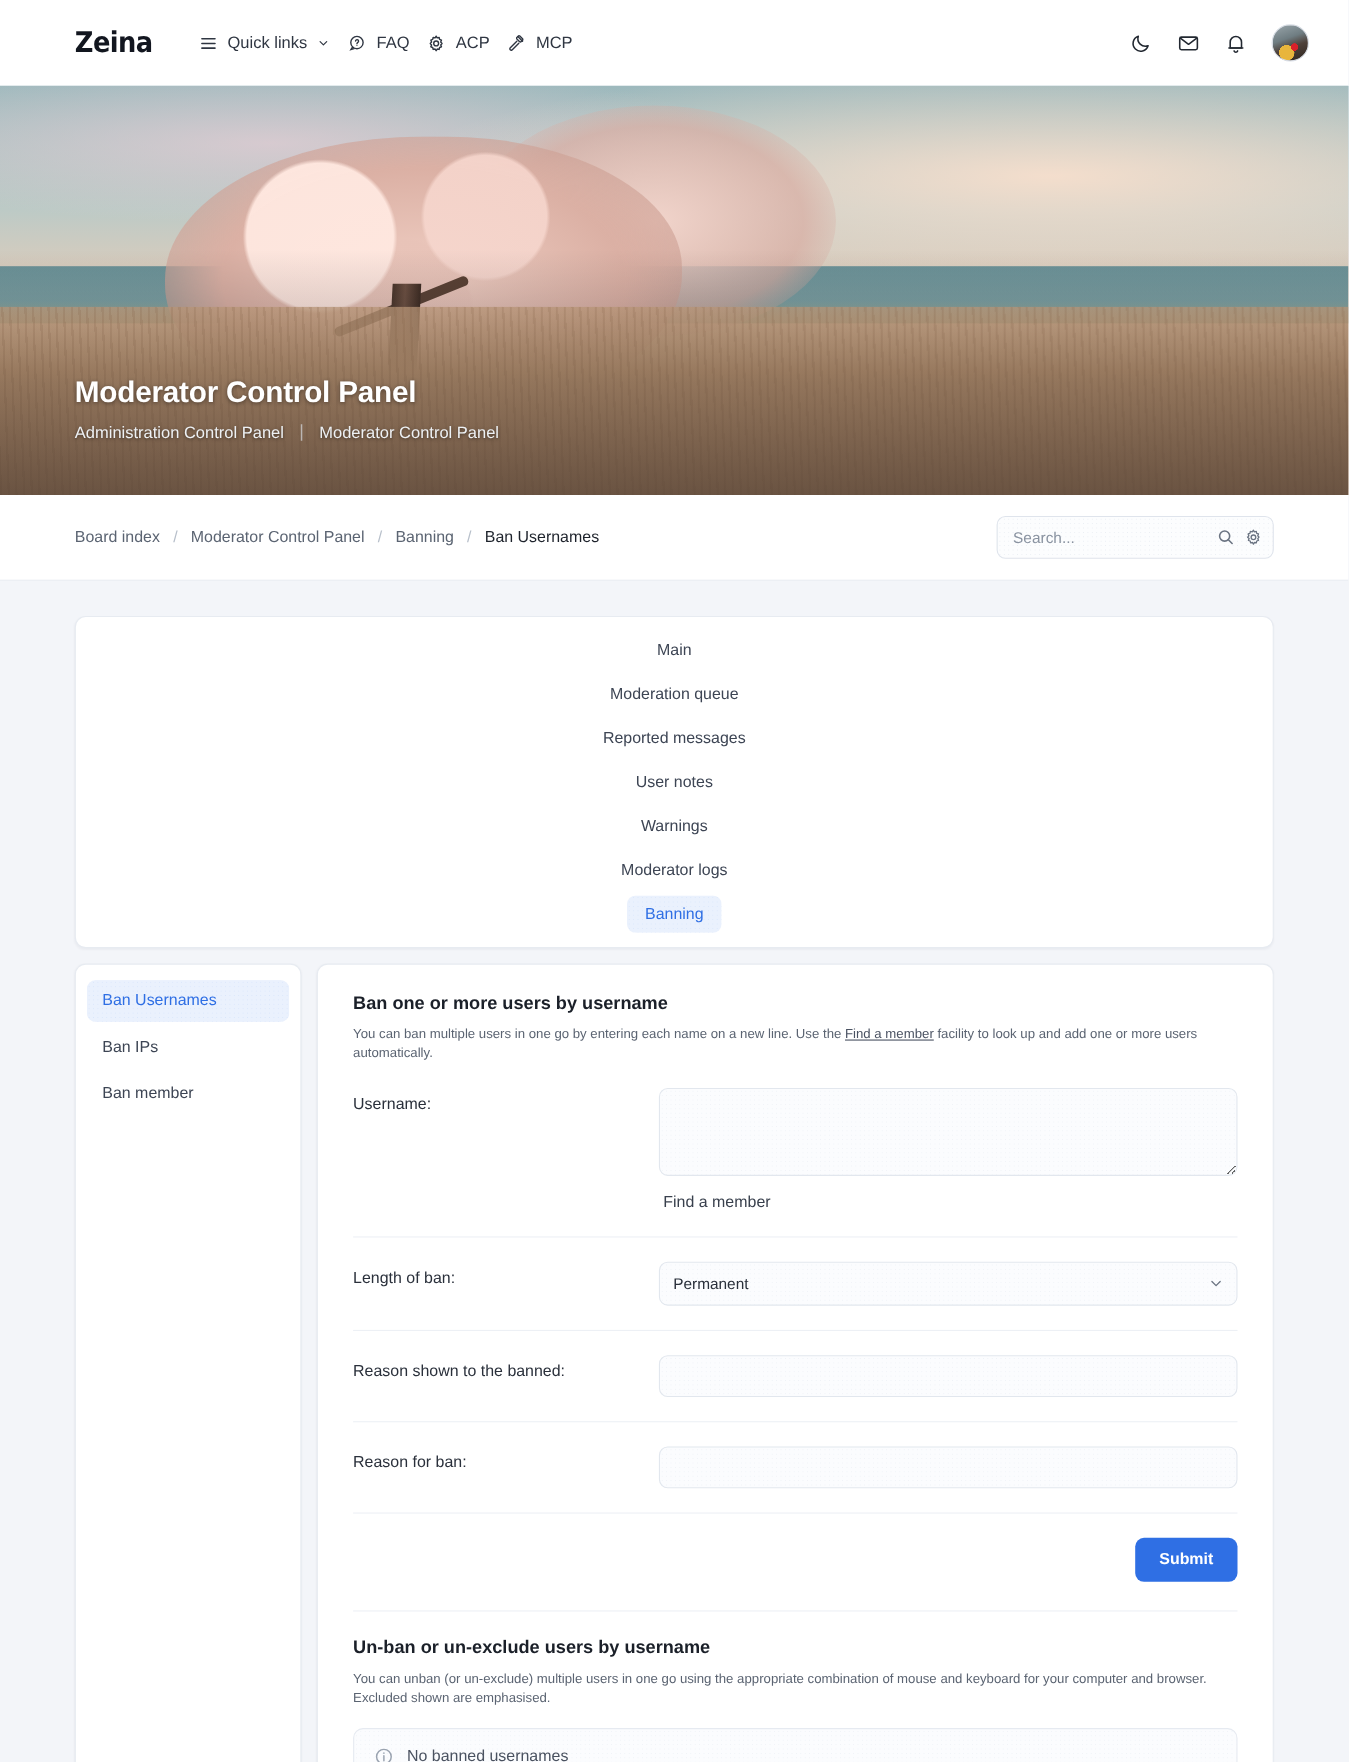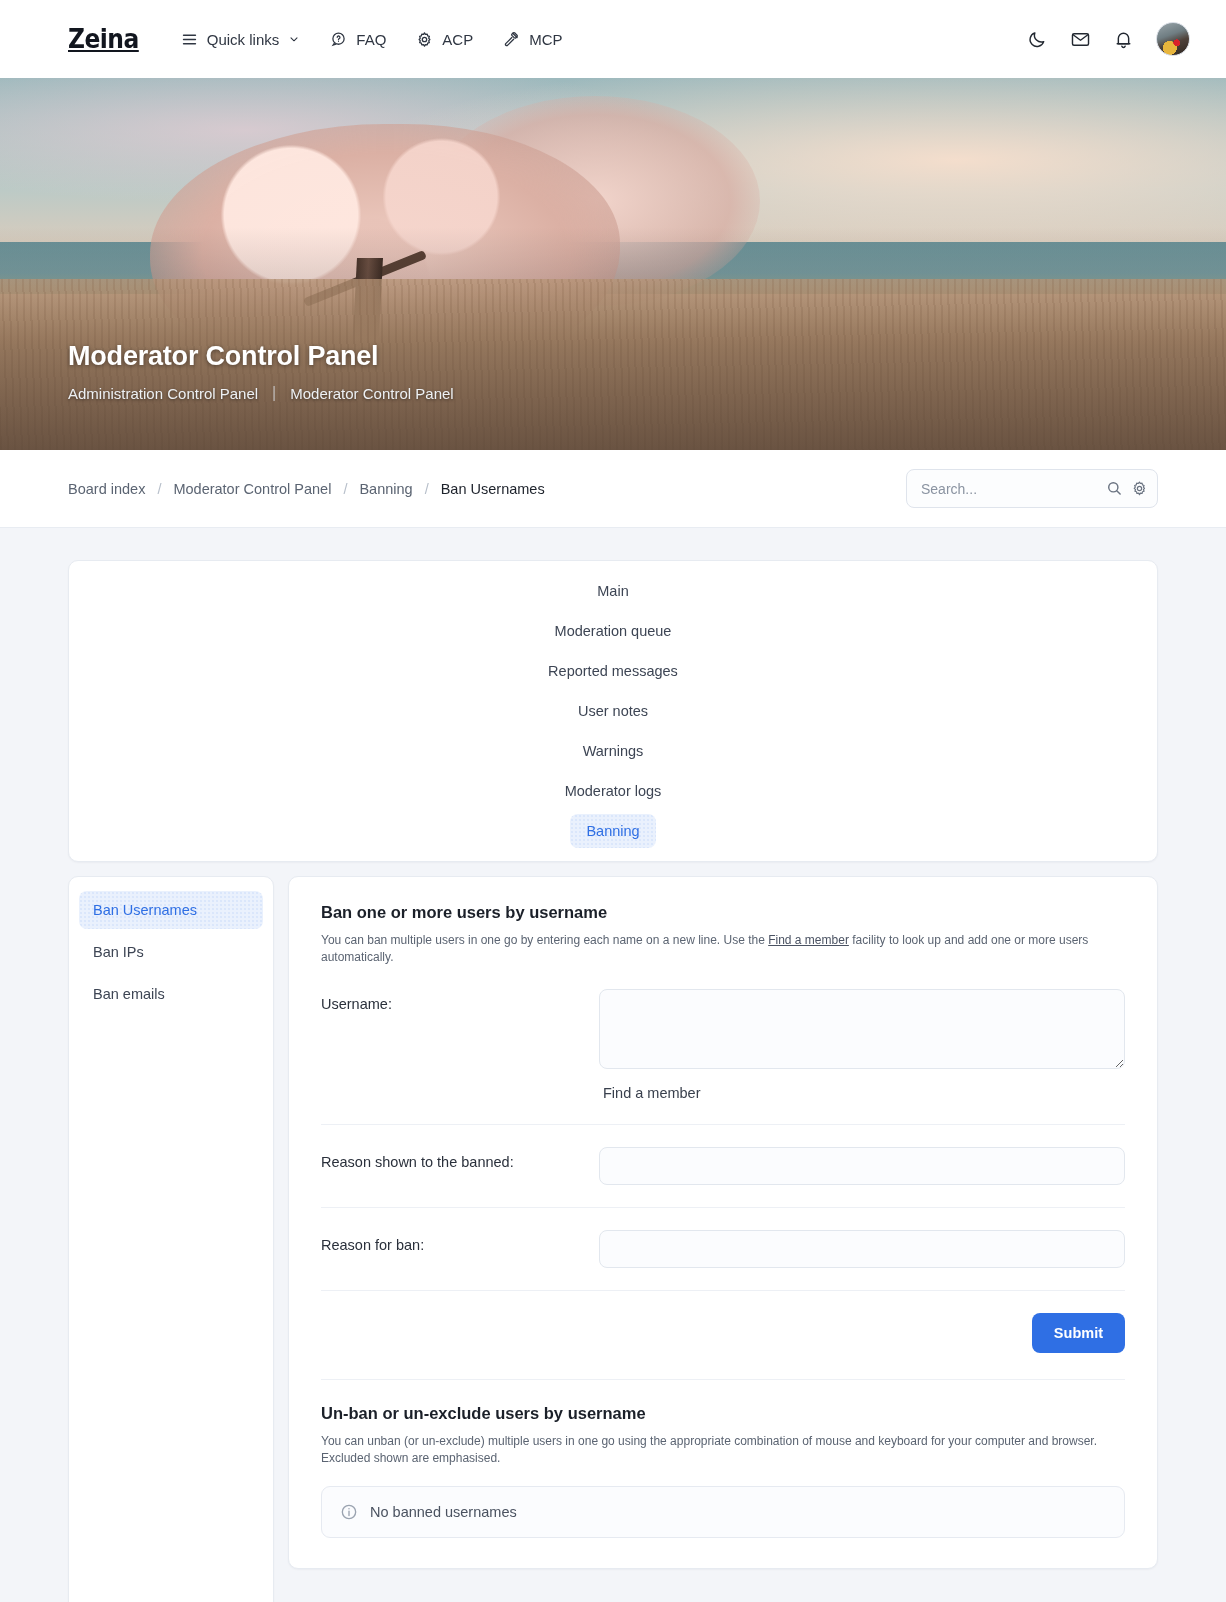--- a/index.html
+++ b/index.html
@@ -14,23 +14,22 @@
 
   
   .topnav {
     height: 78px; background: #ffffff; display: flex; align-items: center;
     padding: 0 24px 0 0;
   }
   .brand {
     font-size: 26px; font-weight: bold; letter-spacing: -0.5px;
     color: #12161f; margin-left: 68px; font-family: "DejaVu Sans", sans-serif;
     font-stretch: condensed;
-    text-decoration: underline;
-  }
-  .nav-items { display: flex; align-items: center; margin-left: 42px; gap: 30px; }
+  }
+  .nav-items { display: flex; align-items: center; margin-left: 42px; gap: 16px; }
   .nav-link {
     display: flex; align-items: center; gap: 9px;
     font-size: 15px; color: #2f3642; cursor: pointer; text-decoration: none;
   }
   .nav-link .lbl { white-space: nowrap; }
   .icon { display: inline-flex; align-items: center; justify-content: center; }
   .spacer { flex: 1; }
   .right-icons { display: flex; align-items: center; gap: 22px; margin-right: 12px; }
   .avatar {
     width: 34px; height: 34px; border-radius: 50%;
@@ -370,38 +369,53 @@
         <a class="tab">Moderator logs</a>
         <a class="tab active">Banning</a>
       </div>
     </div>
 
     <div class="columns">
 
       <div class="card sidecard">
         <a class="side-item active">Ban Usernames</a>
         <a class="side-item">Ban IPs</a>
-        <a class="side-item">Ban emails</a>
+        <a class="side-item">Ban member</a>
       </div>
 
       <div class="card formcard">
 
         <div class="sec-title">Ban one or more users by username</div>
         <div class="sec-desc"><span>You can ban multiple users in one go by entering each name on a new line. Use the </span><a>Find a member</a><span> facility to look up and add one or more users automatically.</span></div>
 
         <div class="frow">
           <div class="flabel">
             <span class="t">Username:</span>
           </div>
           <div class="fctl">
             <textarea class="ta" placeholder="" style=""></textarea>
             <a class="findlink">Find a member</a>
           </div>
         </div>
 
+        <div class="frow">
+          <div class="flabel">
+            <span class="t">Length of ban:</span>
+          </div>
+          <div class="fctl selwrap">
+            <select class="sel">
+              <option selected="">Permanent</option>
+            </select>
+            <span class="chev">
+              <svg width="15" height="15" viewBox="0 0 20 20" fill="none" stroke="#6b7482" stroke-width="1.6" stroke-linecap="round" stroke-linejoin="round">
+                <path d="M5 8l5 5 5-5"></path>
+              </svg>
+            </span>
+          </div>
+        </div>
 
         <div class="frow">
           <div class="flabel">
             <span class="t">Reason shown to the banned:</span>
           </div>
           <div class="fctl">
             <input class="inp" type="text" style="">
           </div>
         </div>
 

